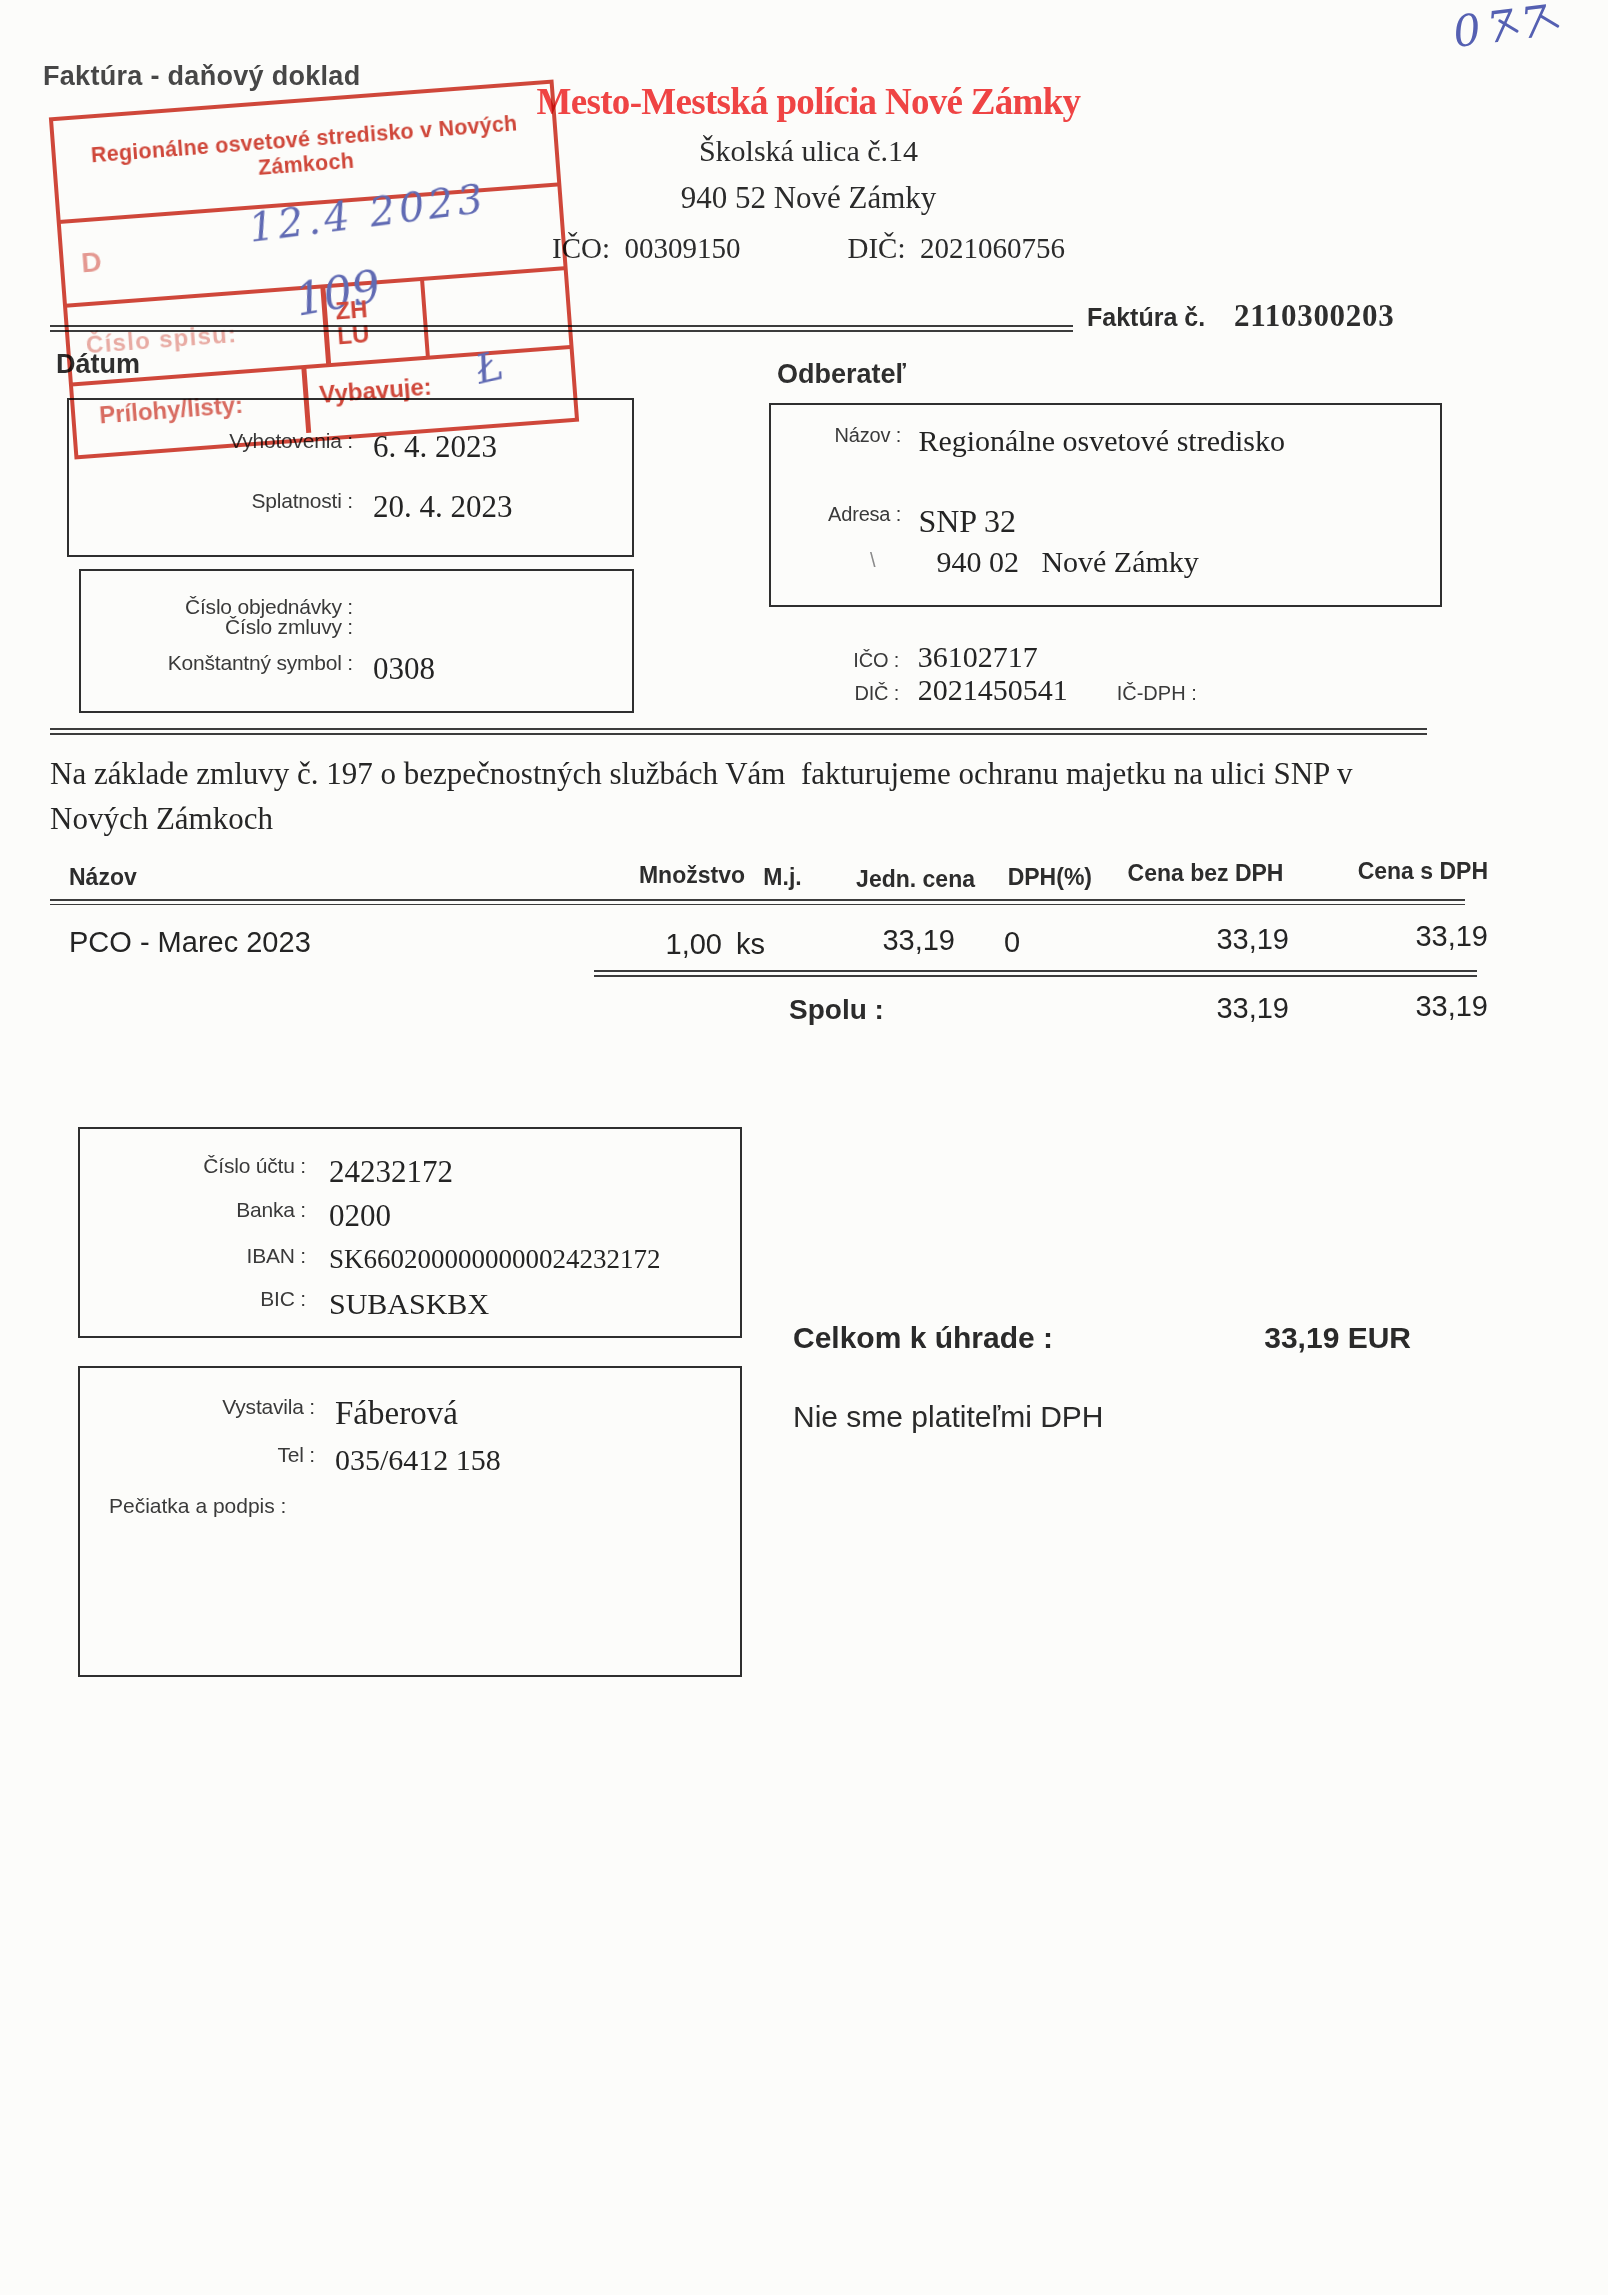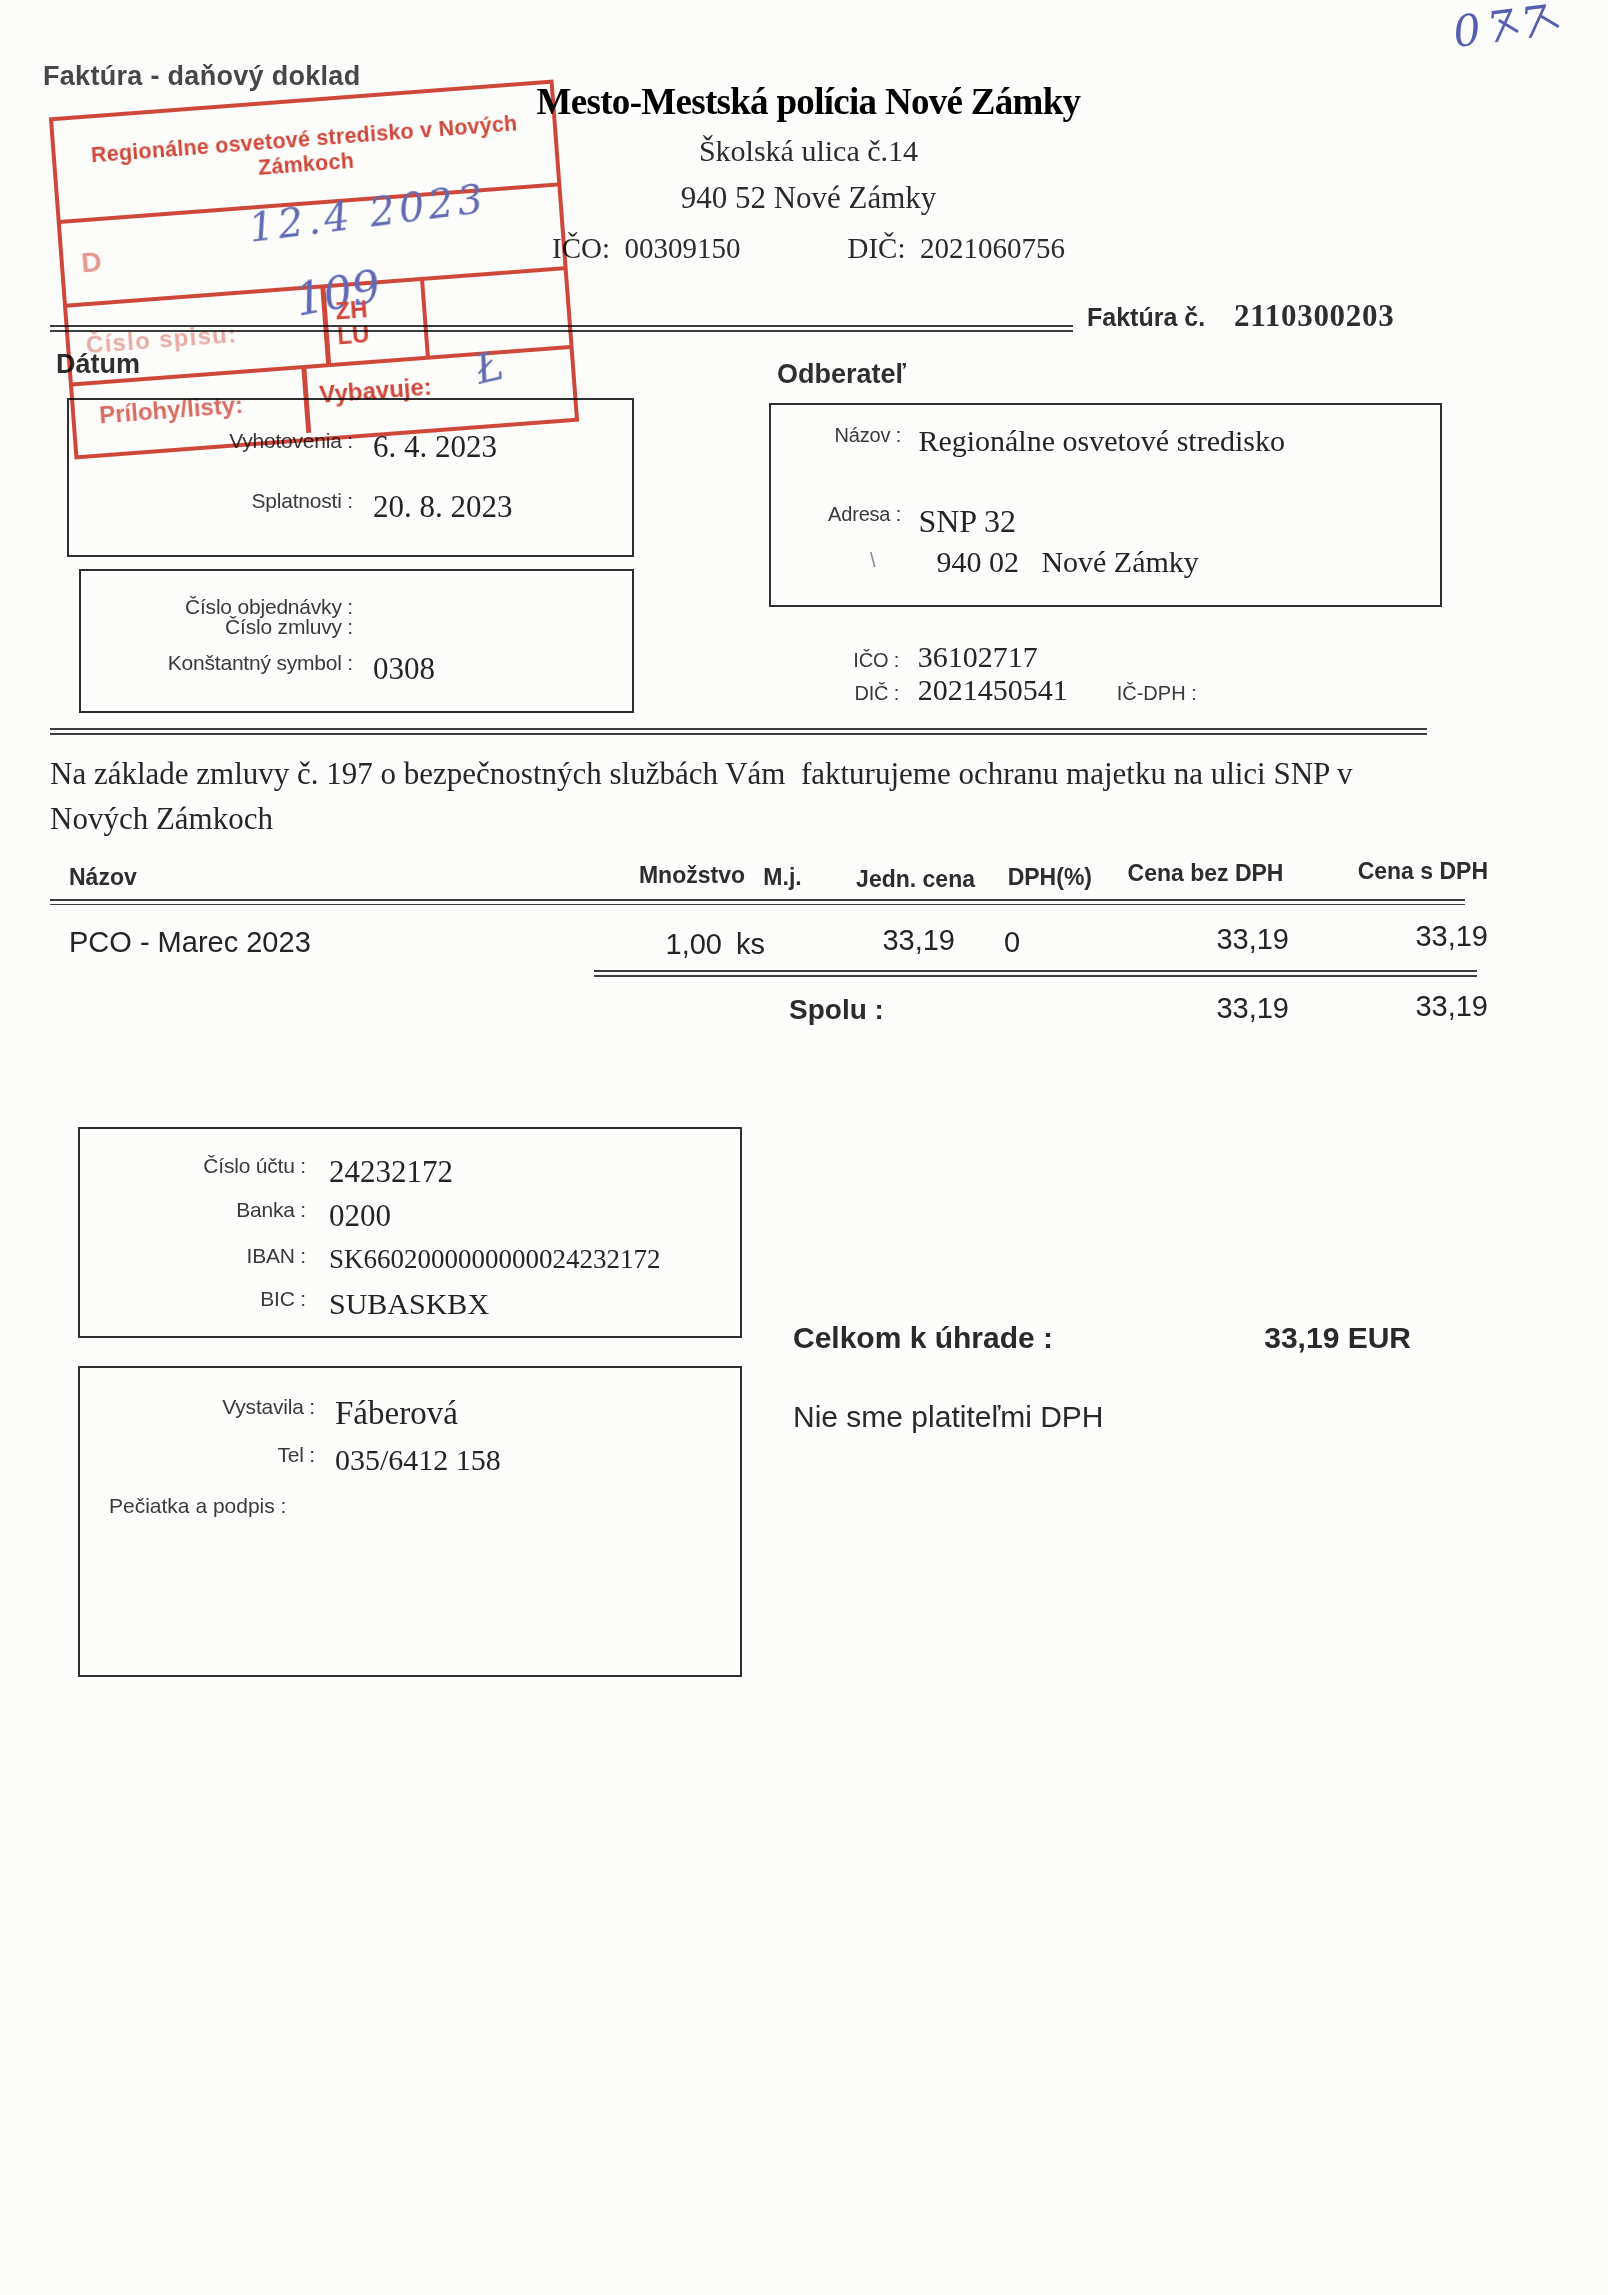--- a/index.html
+++ b/index.html
@@ -38,21 +38,21 @@
   #stamp-date{position:absolute;left:187px;top:92px;font-size:40px;transform:rotate(-3deg);letter-spacing:4px}
   #stamp-file-lbl{position:absolute;left:16px;top:212px;font-size:24px;font-weight:bold;opacity:.45;letter-spacing:1.3px}
   #stamp-fileno{position:absolute;left:228px;top:166px;font-size:45px;transform:rotate(-6deg)}
   #stamp-zhlu{position:absolute;left:calc(51% + 13.4px);top:198px;font-size:24px;font-weight:bold;line-height:1.05}
   #stamp-attach-lbl{position:absolute;left:24px;top:283px;font-size:24px;font-weight:bold;opacity:.8}
   #stamp-handler-lbl{position:absolute;left:calc(46% + 16px);top:279px;font-size:24px;font-weight:bold}
   #stamp-sign{position:absolute;left:calc(46% + 174px);top:255px;font-size:40px;transform:rotate(-9deg)}
 
   
   #supplier{left:461px;top:80px;width:695px;text-align:center}
-  #supplier .name{font-size:37px;font-weight:bold;color:#000000;letter-spacing:-0.7px}
+  #supplier .name{font-size:37px;font-weight:bold;color:#ef4444;letter-spacing:-0.7px}
   #supplier .street{font-size:30px;margin-top:10.7px;color:#2b2b2b}
   #supplier .city{font-size:31px;margin-top:12px;color:#2b2b2b}
   #supplier .ids{display:flex;justify-content:center;gap:107px;margin-top:16px;font-size:29px;color:#2b2b2b}
   #supplier .ids span{white-space:pre}
 
   
   #invno{left:1087px;top:298px;display:flex;align-items:baseline;gap:29px}
   #invno .lab{font-size:25px;font-weight:bold;color:#2d2d2d}
   #invno .num{font-size:31px;font-weight:bold;letter-spacing:0.7px}
 
@@ -153,21 +153,21 @@
   <div class="abs" id="datum-h">Dátum</div>
   <div class="abs" id="odb-h">Odberateľ</div>
 
   <div class="box" id="dates-box">
     <div class="row" style="top:29px">
       <div class="lbl">Vyhotovenia :</div>
       <div class="val">6. 4. 2023</div>
     </div>
     <div class="row" style="top:89px">
       <div class="lbl">Splatnosti :</div>
-      <div class="val">20. 8. 2023</div>
+      <div class="val">20. 4. 2023</div>
     </div>
   </div>
 
   <div class="box" id="order-box">
     <div class="row" style="top:24px">
       <div class="lbl">Číslo objednávky :</div>
     </div>
     <div class="row" style="top:44px">
       <div class="lbl">Číslo zmluvy :</div>
     </div>

